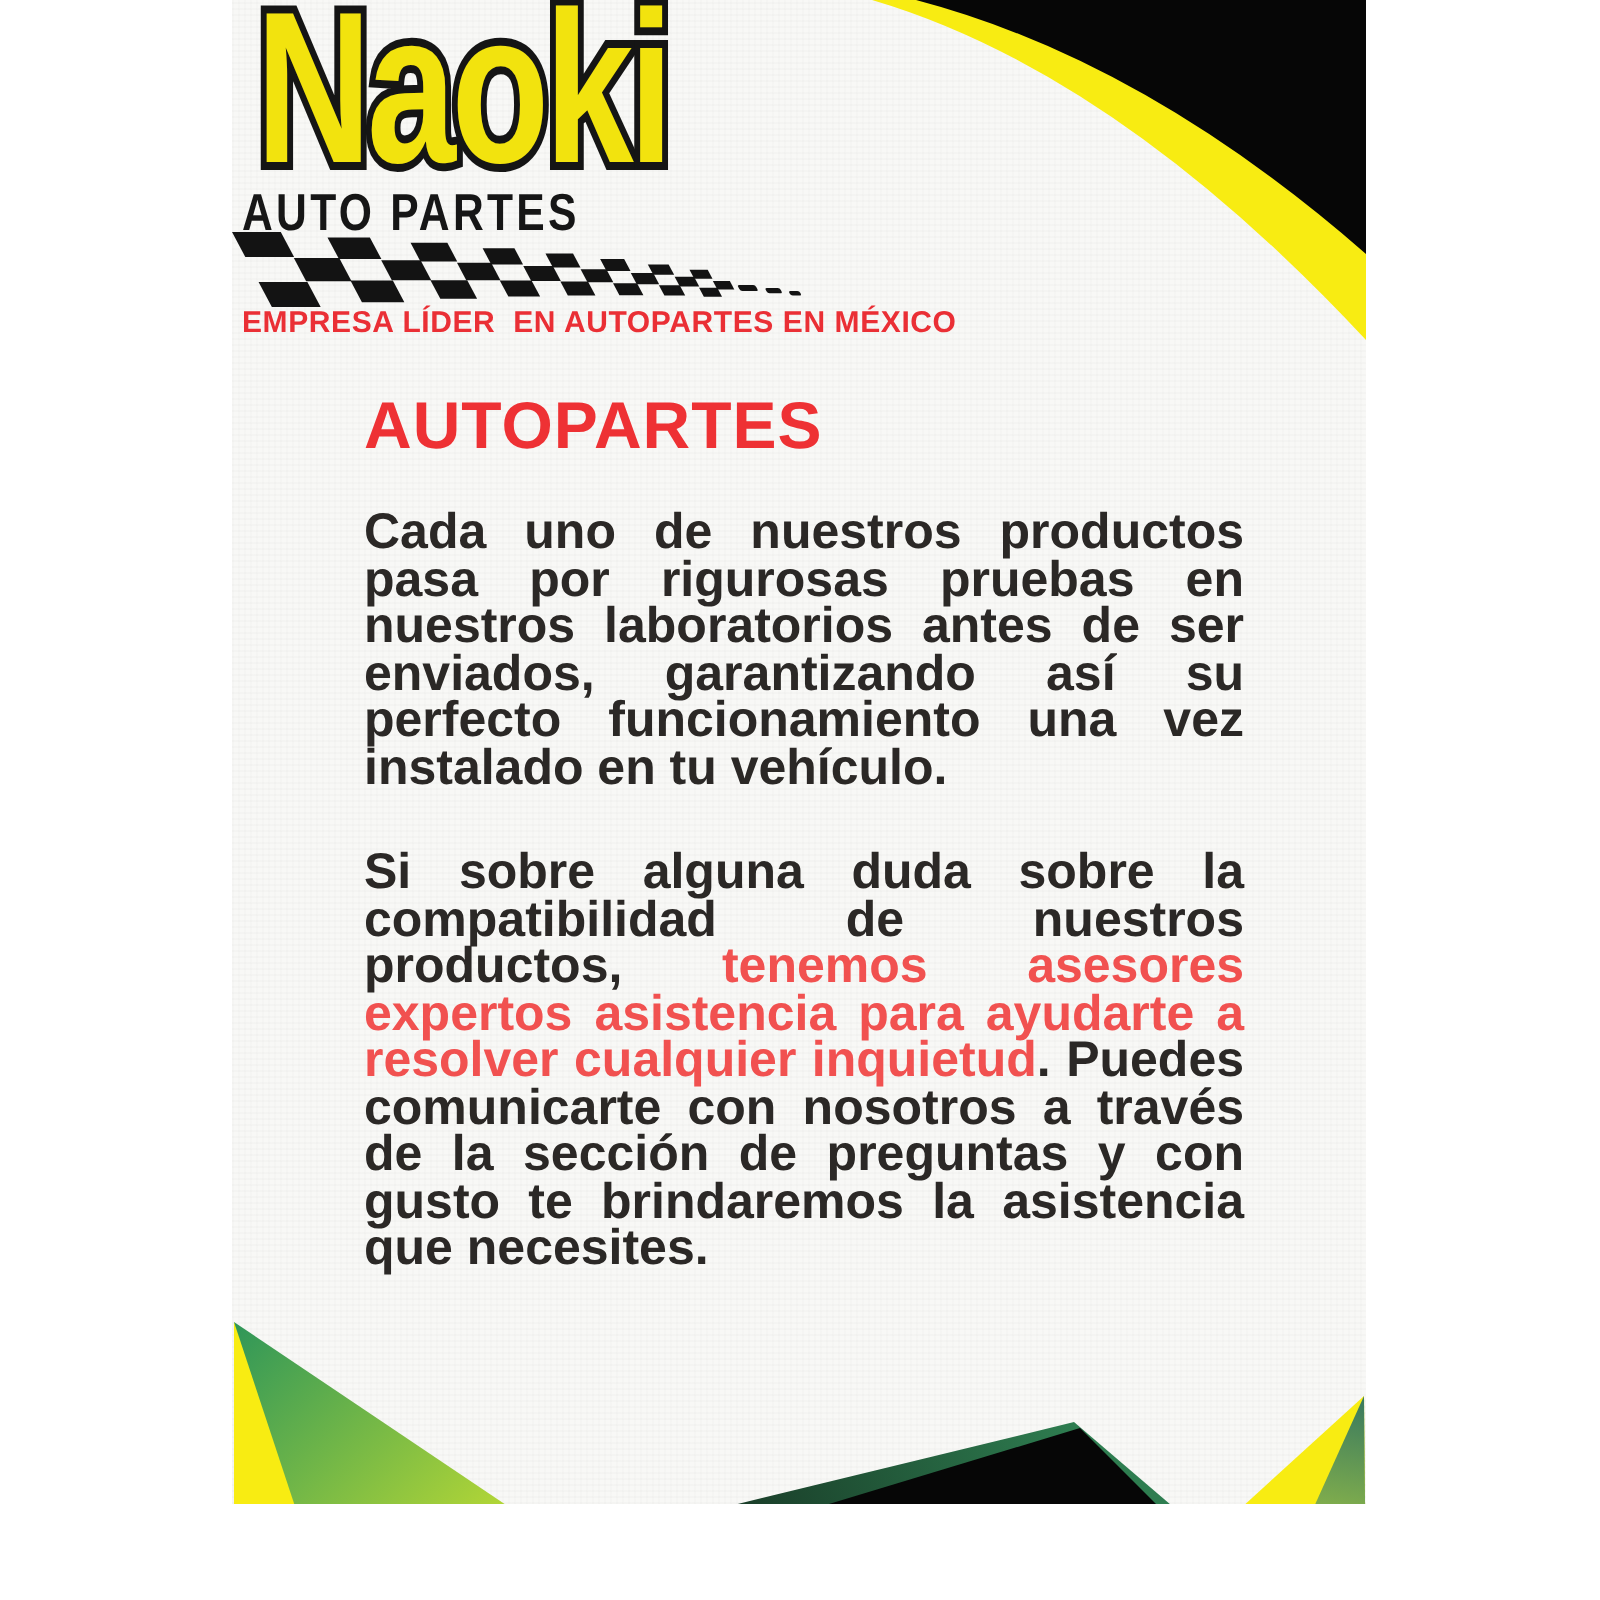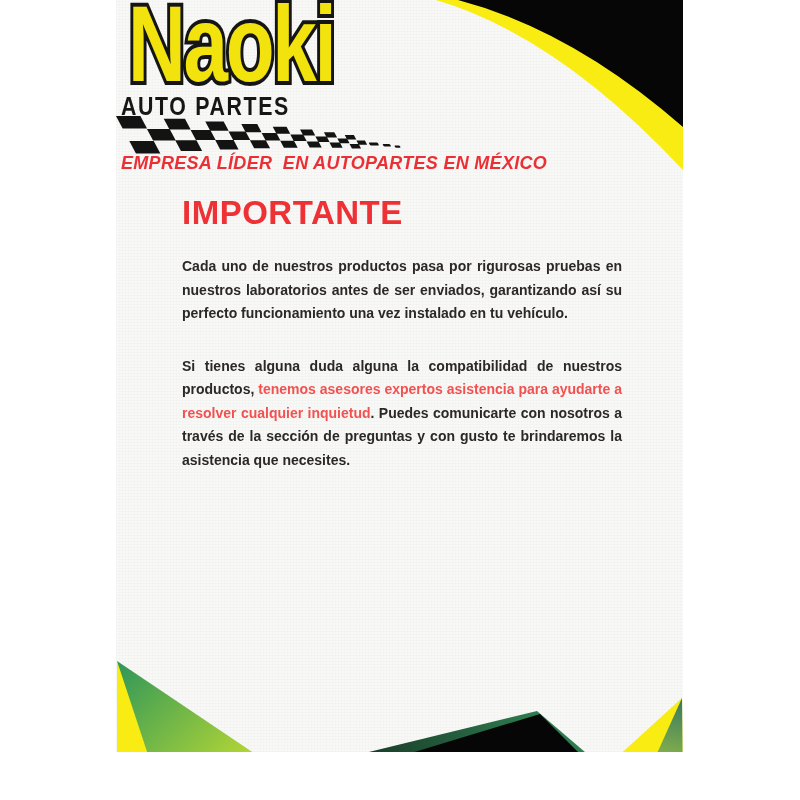--- a/index.html
+++ b/index.html
@@ -35,41 +35,40 @@
     position:absolute;left:121px;top:93px;
     font-size:26px;line-height:1;font-weight:700;
     color:#161616;letter-spacing:2px;
     transform:scaleX(0.82);transform-origin:0 0;
     white-space:nowrap;
   }
   .flag-wrap{position:absolute;left:116px;top:116px;width:260px;height:46px;}
   .flag-wrap svg{overflow:visible;}
   .tagline{
     position:absolute;left:121px;top:153px;
-    font-size:18px;line-height:1.2;font-weight:700;
+    font-size:15px;line-height:1.2;font-weight:700;
     color:var(--tagline-red,#ea2f35);
     letter-spacing:0.3px;
     white-space:pre;
-    font-style:italic;
   }
 
   
   .content{
     position:absolute;left:182px;top:196px;width:440px;
     color:var(--body-text,#2b2826);
   }
   .content h1{
     margin:0 0 26px 0;
     font-size:33px;line-height:1;font-weight:700;
     letter-spacing:0.5px;
     color:var(--heading-red,#ee3134);
   }
   .content p{
     margin:0 0 29px 0;
-    font-size:14px;line-height:23.5px;font-weight:700;
+    font-size:25px;line-height:23.5px;font-weight:700;
     text-align:justify;
     -moz-text-align-last:left;text-align-last:left;
   }
   .content p:last-child{margin-bottom:0;}
   .hl{color:var(--highlight-red,#f15150);}
 </style>
 </head>
 <body>
 
 <div class="canvas">
@@ -140,18 +139,18 @@
             <rect x="238.4976679858282" y="26.5" width="9" height="3" rx="1"></rect>
             <rect x="251.4976679858282" y="28" width="7.5" height="2.6" rx="1"></rect>
             <rect x="262.49766798582823" y="29.5" width="5.5" height="2.2" rx="1"></rect>
           </g>
         </svg>
     </div>
     <div class="tagline">EMPRESA LÍDER  EN AUTOPARTES EN MÉXICO</div>
   </div>
 
   <div class="content">
-    <h1>IMPORTANTE</h1>
+    <h1>AUTOPARTES</h1>
     <p>Cada uno de nuestros productos pasa por rigurosas pruebas en nuestros laboratorios antes de ser enviados, garantizando así su perfecto funcionamiento una vez instalado en tu vehículo.</p>
-    <p><span>Si tienes alguna duda alguna la compatibilidad de nuestros productos, </span><span class="hl">tenemos asesores expertos asistencia para ayudarte a resolver cualquier inquietud</span><span>. Puedes comunicarte con nosotros a través de la sección de preguntas y con gusto te brindaremos la asistencia que necesites.</span></p>
+    <p><span>Si sobre alguna duda sobre la compatibilidad de nuestros productos, </span><span class="hl">tenemos asesores expertos asistencia para ayudarte a resolver cualquier inquietud</span><span>. Puedes comunicarte con nosotros a través de la sección de preguntas y con gusto te brindaremos la asistencia que necesites.</span></p>
   </div>
 
 </div>
 
 </body></html>

